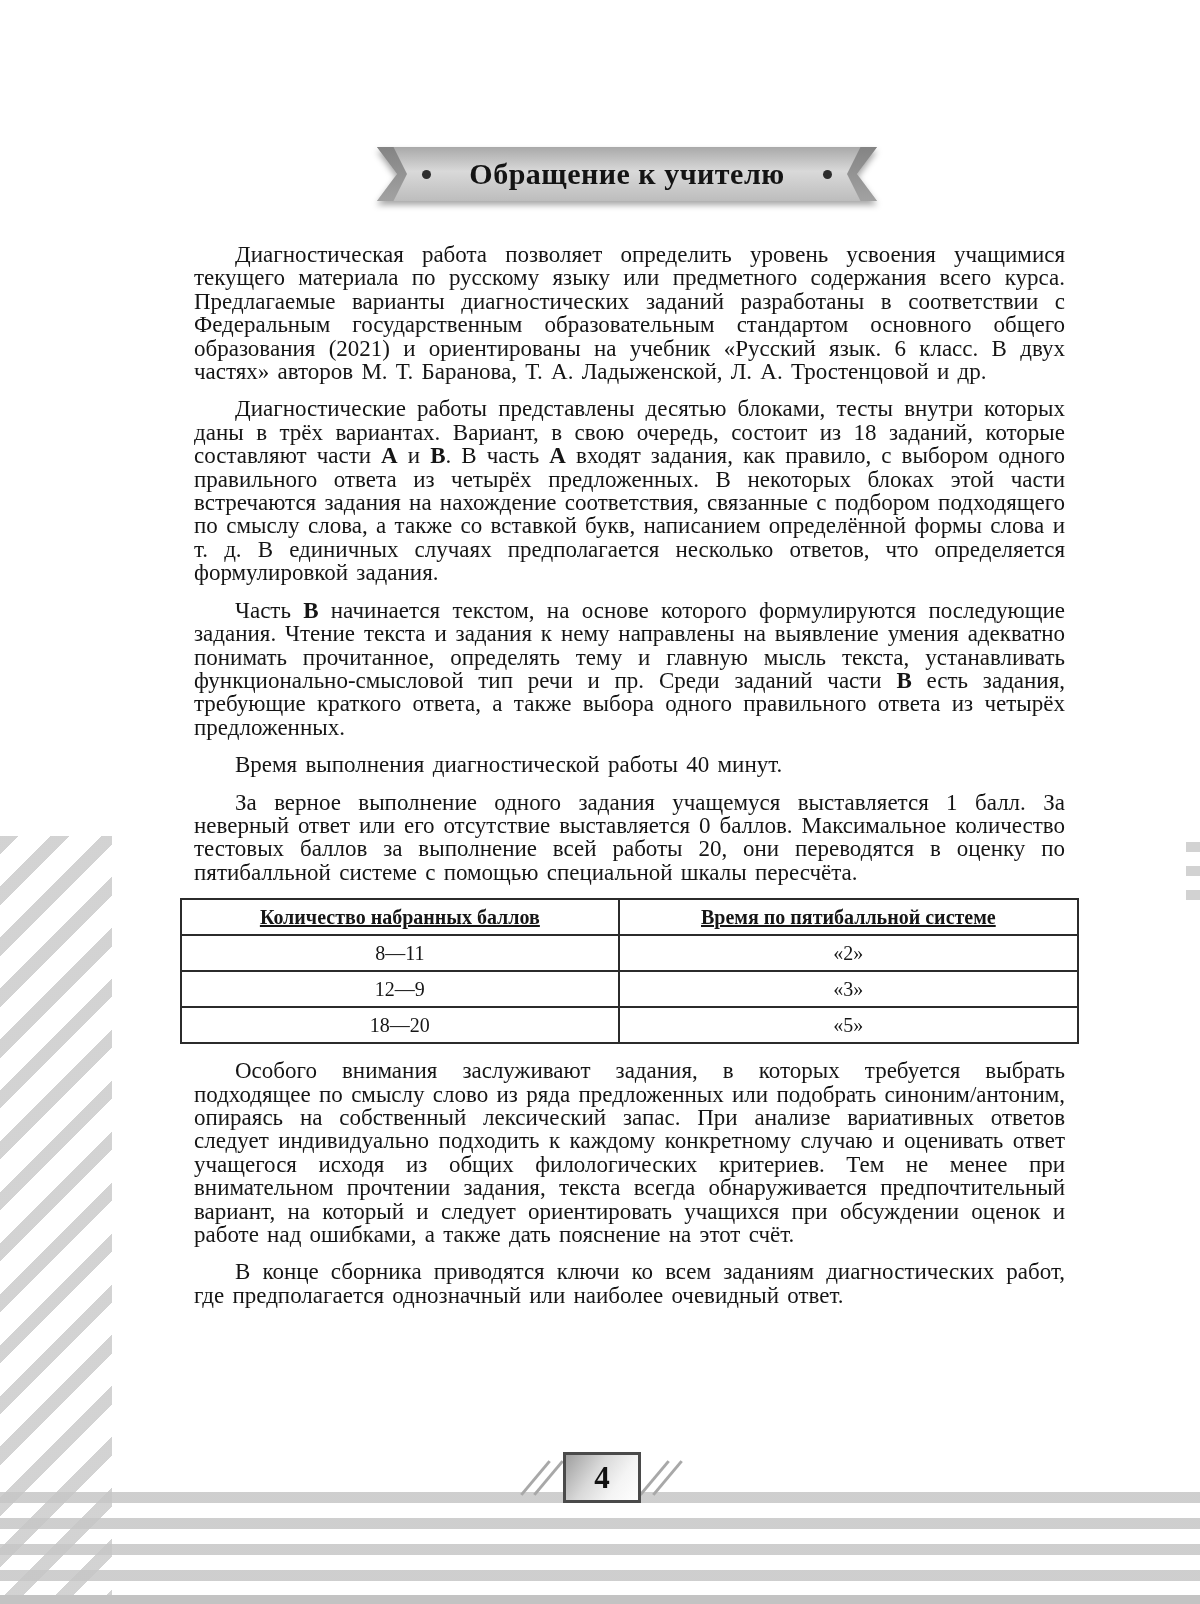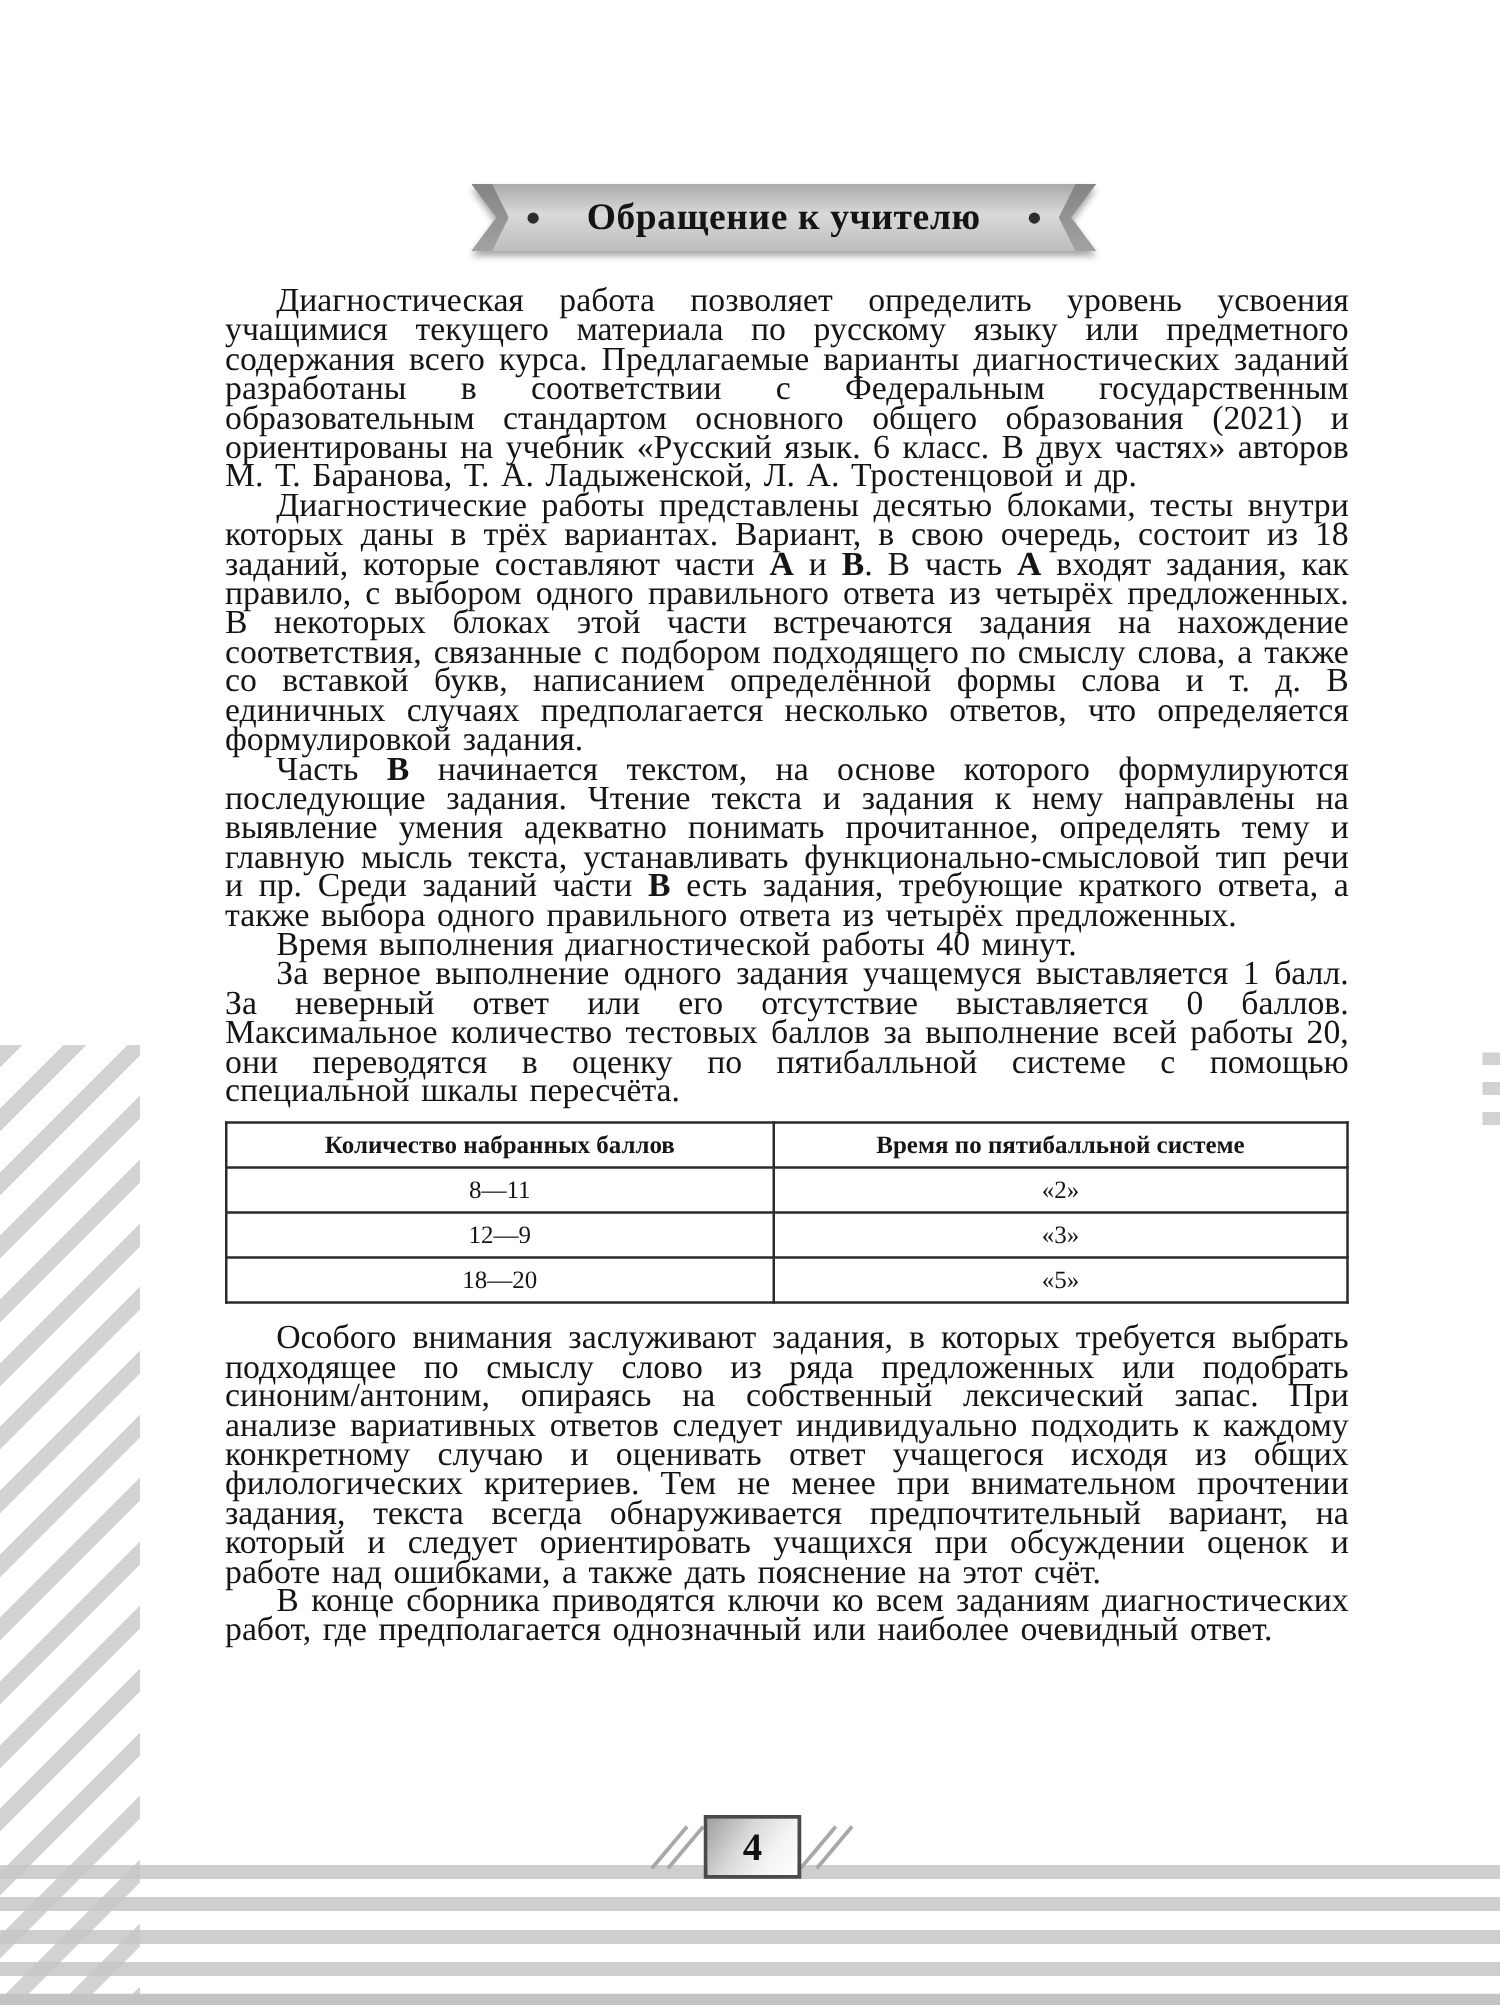--- a/index.html
+++ b/index.html
@@ -54,37 +54,37 @@
   .fold.right { right: 0; clip-path: polygon(45% 0, 100% 0, 100% 100%, 45% 100%, 0 50%); }
   .banner h1 {
     margin: 10px; font-size: 30px; font-weight: bold;
     color: #141414; letter-spacing: .5px; white-space: nowrap;
   }
   .dot { width: 9px; height: 9px; border-radius: 50%; background: #2d2d2d; flex: 0 0 auto; }
 
   
   .content { position: absolute; left: 180px; top: 229px; width: 899px; }
   .para {
-    margin: 0; text-indent: 41px;
-    font-size: 27px; line-height: 23.4px;
+    margin: 14px; text-indent: 41px;
+    font-size: 23px; line-height: 23.4px;
     text-align: justify; word-spacing: 2.5px;
     hyphens: auto;
   }
   .para b { font-weight: bold; }
 
   
   table.score {
     width: 100%; border-collapse: collapse; margin: 13px 0 15px;
     table-layout: fixed;
   }
   table.score th, table.score td {
     border: 2px solid #2b2b2b; text-align: center;
     padding: 5px 6px; font-size: 20px; line-height: 24px;
   }
-  table.score th { font-weight: bold; }
+  table.score th { font-weight: bold; text-decoration: underline; }
 
   
   .page-num-box {
     position: absolute; left: 563px; top: 1452px; width: 78px; height: 51px;
     border: 3px solid #4a4a4a;
     background: linear-gradient(125deg, #9f9f9f, #d9d9d9 40%, #f4f4f4 70%, #ffffff);
     display: flex; align-items: center; justify-content: center;
     font-size: 31px; font-weight: bold; color: #111;
     z-index: 3;
   }

